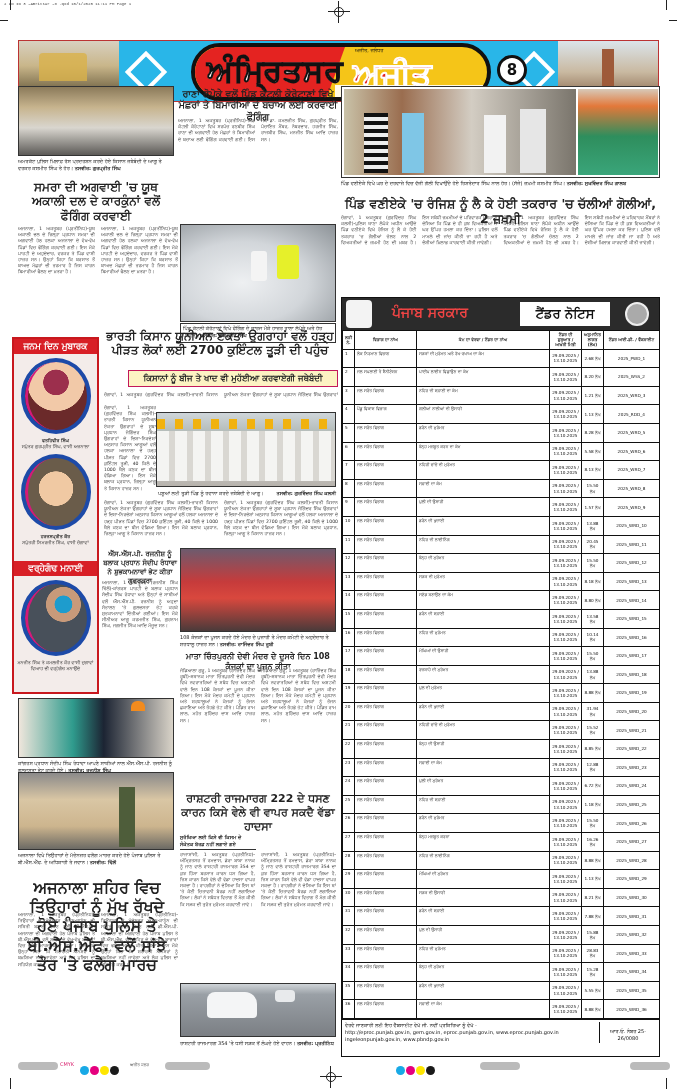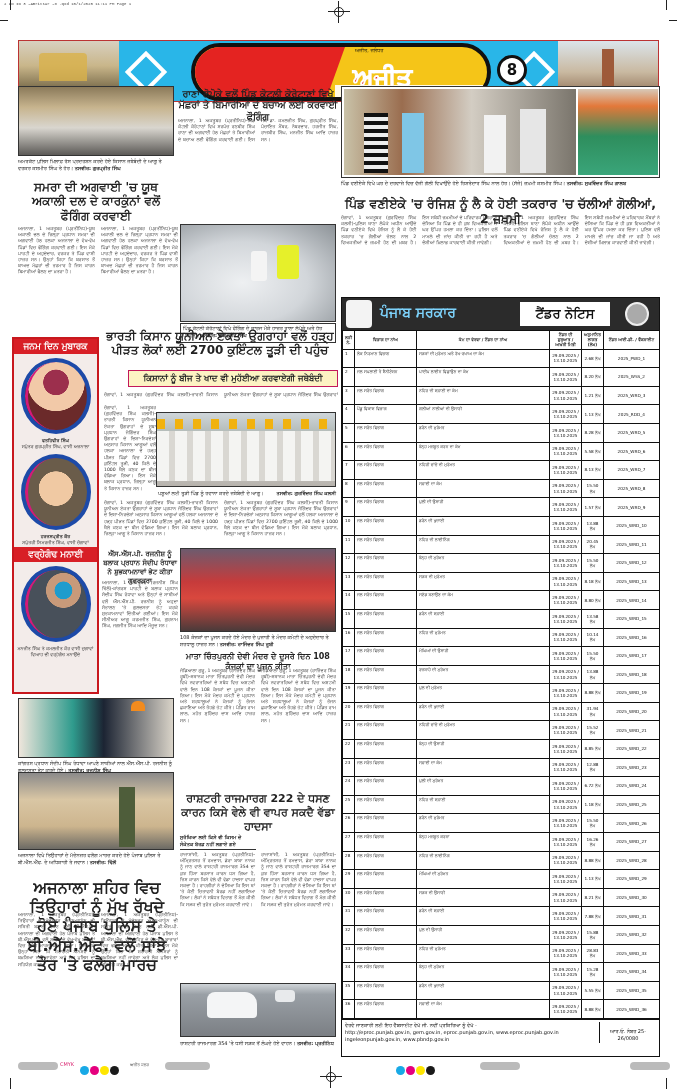--- a/index.html
+++ b/index.html
@@ -16,21 +16,21 @@
   .mast{left:18px;top:40px;width:641px;height:62px;border:1px solid #b33;background:#29b6e8;overflow:hidden}
   .mast .lphoto{left:0;top:0;width:100px;height:62px;background:linear-gradient(180deg,#d8d0c0 0%,#c9b68a 40%,#8a7b58 70%,#3d3a33 100%)}
   .mast .lphoto:after{content:"";position:absolute;left:20px;top:12px;width:48px;height:28px;background:#d9b24a;border-radius:4px 4px 0 0;opacity:.8}
   .mast .rphoto{right:0;top:0;width:100px;height:62px;background:linear-gradient(180deg,#dbe4ea 0%,#c9b9a1 50%,#7d5a3e 100%)}
   .mast .rphoto:after{content:"";position:absolute;left:44px;top:8px;width:12px;height:48px;background:#9e5a39}
   .diam{width:30px;height:30px;border:4px solid #fff;transform:rotate(45deg)}
   .pill{left:172px;top:2px;width:300px;height:58px;border:4px solid #111;border-radius:30px;overflow:hidden;background:#f5c518}
   .pill .red{left:0;top:0;width:150px;height:100%;background:#e42321;clip-path:polygon(0 0,100% 0,88% 100%,0 100%)}
   .pill .stripe{left:140px;top:38px;width:160px;height:14px;background:#fff;opacity:.9}
   .title1{left:12px;top:6px;font-size:30px;font-weight:bold;color:#fff;letter-spacing:1px;-webkit-text-stroke:1px #111;font-family:"DejaVu Sans",sans-serif}
-  .title2{left:158px;top:16px;font-size:24px;font-weight:bold;color:#e42321;-webkit-text-stroke:1px #fff}
+  .title2{left:158px;top:8px;font-size:32px;font-weight:bold;color:#e42321;-webkit-text-stroke:1px #fff}
   .tag{left:160px;top:0px;font-size:5px;color:#111}
   .date{left:160px;top:40px;font-size:7px;color:#111;font-weight:bold}
   .pagenum{left:478px;top:14px;width:30px;height:30px;border-radius:50%;background:#fff;border:3px solid #111;font-size:15px;font-weight:bold;text-align:center;line-height:24px}
   
   .photo{border:1px solid #333;overflow:hidden}
   .cap{font-size:5px;line-height:6.5px;color:#222}
   .head{font-weight:bold;text-align:center;color:#222;line-height:1.2}
   .txt{font-size:4.6px;line-height:6.2px;color:#333;text-align:justify;overflow:hidden}
   .txt p{margin-bottom:1px}
   .cols2{column-count:2;column-gap:6px}
@@ -39,21 +39,21 @@
   
   .bbox{left:12px;top:337px;width:87px;height:357px;border:2px solid #c8181e;background:#f3ecea}
   .bhead{background:#d81f26;color:#fff;font-weight:bold;font-size:9px;text-align:center;padding:2px 0}
   .bring{width:70px;height:76px;border-radius:50%;margin:4px auto;border:4px solid #1d4aa8;position:relative;overflow:hidden}
   .bring:before{content:"";position:absolute;inset:0;border-left:3px solid #d4197a;border-radius:50%}
   .bname{font-size:4.6px;text-align:center;line-height:6px;padding:0 3px;color:#222}
   
   .tender{left:341px;top:297px;width:319px;height:760px;border:1px solid #111;background:#fff}
   .tbar{height:32px;background:#2b2b2b;position:relative}
   .tbar .logo{left:4px;top:2px;width:26px;height:28px;background:#f3f3f3;border-radius:4px}
-  .tbar .gov{left:38px;top:6px;font-size:14px;color:#7dd3fc;font-weight:bold}
+  .tbar .gov{left:50px;top:6px;font-size:14px;color:#ef4444;font-weight:bold}
   .tbar .notice{left:178px;top:4px;width:90px;height:24px;background:#fff;color:#111;font-size:13px;font-weight:bold;text-align:center;line-height:24px}
   .tbar .seal{left:283px;top:4px;width:24px;height:24px;border-radius:50%;background:#aaa;border:2px solid #eee}
   table{border-collapse:collapse;width:100%;table-layout:fixed}
   th,td{border:1px solid #111;font-size:4.2px;line-height:5.2px;padding:1px 2px;vertical-align:top;overflow:hidden}
   th{font-weight:bold;text-align:center;height:17px;vertical-align:middle}
   td{height:18.6px}
   td.c{text-align:center;vertical-align:middle}
   .tfoot{font-size:5px;line-height:7px;padding:2px 3px}
   
   .cbar{top:1062px;height:8px;border-radius:4px;background:#bbb}
@@ -72,20 +72,21 @@
 <div class="abs crop" style="left:669px;top:20px;width:8px;height:1px"></div>
 
 <div class="abs mast">
   <div class="abs lphoto"></div>
   <div class="abs diam" style="left:112px;top:16px"></div>
   <div class="abs diam" style="left:500px;top:16px"></div>
   <div class="abs rphoto"></div>
   <div class="abs pill">
     <div class="abs red"></div>
     <div class="abs stripe"></div>
+    <div class="abs title1">ਅੰਮ੍ਰਿਤਸਰ</div>
     <div class="abs tag">ਅਜੀਤ, ਜਲੰਧਰ</div>
     <div class="abs title2">ਅਜੀਤ</div>
     <div class="abs date">ਵੀਰਵਾਰ, 2 ਅਕਤੂਬਰ 2025</div>
   </div>
   <div class="abs pagenum">8</div>
 </div>
 
 <div class="abs photo" style="left:18px;top:86px;width:156px;height:70px;background:linear-gradient(180deg,#8b7a5a 0%,#c7b48e 30%,#d9d6cf 60%,#5c5a57 100%)"></div>
 <div class="abs cap" style="left:18px;top:158px;width:156px;height:20px">
   <span>ਅਮਰਕੋਟ ਪੁਲਿਸ ਖ਼ਿਲਾਫ਼ ਰੋਸ ਪ੍ਰਦਰਸ਼ਨ ਕਰਦੇ ਹੋਏ ਕਿਸਾਨ ਜਥੇਬੰਦੀ ਦੇ ਆਗੂ ਤੇ ਵਰਕਰ ਕਸ਼ਮੀਰ ਸਿੰਘ ਤੇ ਹੋਰ।</span>
@@ -136,21 +137,21 @@
   <div class="bring" style="background:radial-gradient(circle at 50% 30%,#9c2f4d 0 22%,#f2c9a8 23% 50%,#6b2a2a 51%)"></div>
   <div class="bname">
     <b>ਫਤਹਿਵੀਰ ਸਿੰਘ</b><br>
     <span>ਸਪੁੱਤਰ ਗੁਰਪ੍ਰੀਤ ਸਿੰਘ, ਵਾਸੀ ਅਜਨਾਲਾ</span>
   </div>
   <div class="bring" style="background:radial-gradient(circle at 50% 45%,#f0c9a3 0 35%,#6a5c4a 36%)"></div>
   <div class="bname">
     <b>ਹਰਜਸਪ੍ਰੀਤ ਕੌਰ</b><br>
     <span>ਸਪੁੱਤਰੀ ਸਿਮਰਜੀਤ ਸਿੰਘ, ਵਾਸੀ ਚੋਗਾਵਾਂ</span>
   </div>
-  <div class="bhead" style="margin-top:1px">ਵਰ੍ਹੇਗੰਢ ਮਨਾਈ</div>
+  <div class="bhead" style="margin-top:15px">ਵਰ੍ਹੇਗੰਢ ਮਨਾਈ</div>
   <div class="bring" style="background:radial-gradient(circle at 62% 30%,#1e9ccd 0 14%,#c89a7a 15% 28%,#48505a 29%)"></div>
   <div class="bname">ਮਨਜੀਤ ਸਿੰਘ ਤੇ ਕਮਲਜੀਤ ਕੌਰ ਵਾਸੀ ਚੁਗਾਵਾਂ ਵਿਆਹ ਦੀ ਵਰ੍ਹੇਗੰਢ ਮਨਾਉਂਦੇ</div>
 </div>
 
 <div class="abs head" style="left:102px;top:329px;width:236px;font-size:12px">ਭਾਰਤੀ ਕਿਸਾਨ ਯੂਨੀਅਨ ਏਕਤਾ ਉਗਰਾਹਾਂ ਵਲੋਂ ਹੜ੍ਹ ਪੀੜਤ ਲੋਕਾਂ ਲਈ 2700 ਕੁਇੰਟਲ ਤੂੜੀ ਦੀ ਪਹੁੰਚ</div>
 <div class="abs head" style="left:128px;top:370px;width:210px;height:17px;font-size:8.5px;border:1px solid #c2185b;background:#fdf3c3;line-height:15px">ਕਿਸਾਨਾਂ ਨੂੰ ਬੀਜ ਤੇ ਖਾਦ ਵੀ ਮੁਹੱਈਆ ਕਰਵਾਏਗੀ ਜਥੇਬੰਦੀ</div>
 <div class="abs txt" style="left:104px;top:392px;width:234px;height:12px;column-count:2;column-gap:6px">
   <p>ਚੋਗਾਵਾਂ, 1 ਅਕਤੂਬਰ (ਗੁਰਵਿੰਦਰ ਸਿੰਘ ਕਲਸੀ)-ਭਾਰਤੀ ਕਿਸਾਨ ਯੂਨੀਅਨ ਏਕਤਾ ਉਗਰਾਹਾਂ ਦੇ ਸੂਬਾ ਪ੍ਰਧਾਨ ਜੋਗਿੰਦਰ ਸਿੰਘ ਉਗਰਾਹਾਂ ਦੇ ਦਿਸ਼ਾ-ਨਿਰਦੇਸ਼ਾਂ ਅਨੁਸਾਰ ਕਿਸਾਨ ਆਗੂਆਂ ਵਲੋਂ ਹਲਕਾ ਅਜਨਾਲਾ ਦੇ ਹੜ੍ਹ ਪੀੜਤ ਪਿੰਡਾਂ ਵਿਚ 2700 ਕੁਇੰਟਲ ਤੂੜੀ, 40 ਕਿਲੋ ਦੇ 1000 ਥੈਲੇ ਕਣਕ ਦਾ ਬੀਜ ਵੰਡਿਆ ਗਿਆ। ਇਸ ਮੌਕੇ ਬਲਾਕ ਪ੍ਰਧਾਨ, ਜ਼ਿਲ੍ਹਾ ਆਗੂ ਤੇ ਕਿਸਾਨ ਹਾਜ਼ਰ ਸਨ।</p>
 </div>
 <div class="abs txt" style="left:104px;top:405px;width:52px;height:94px">

